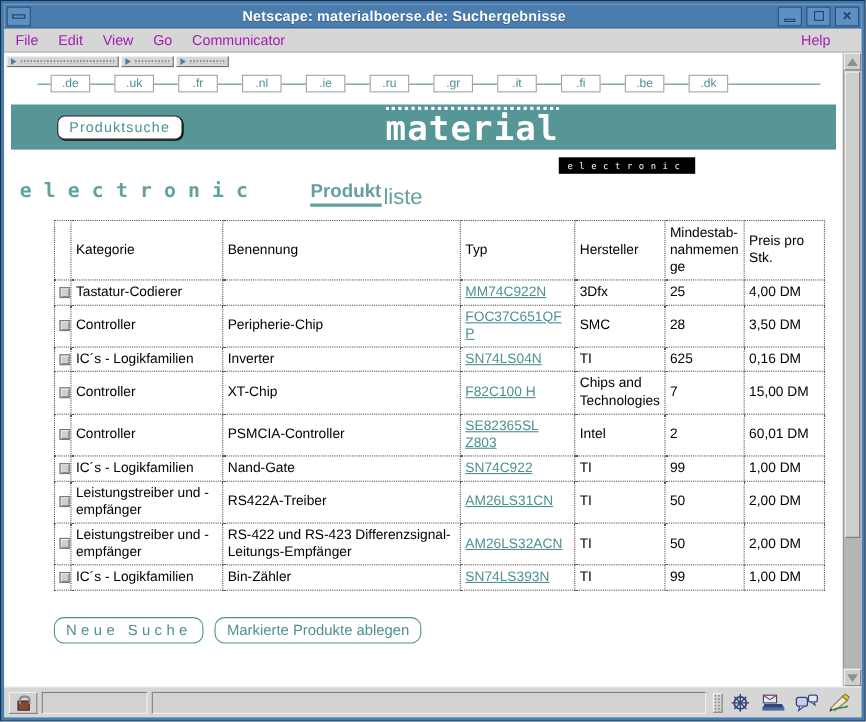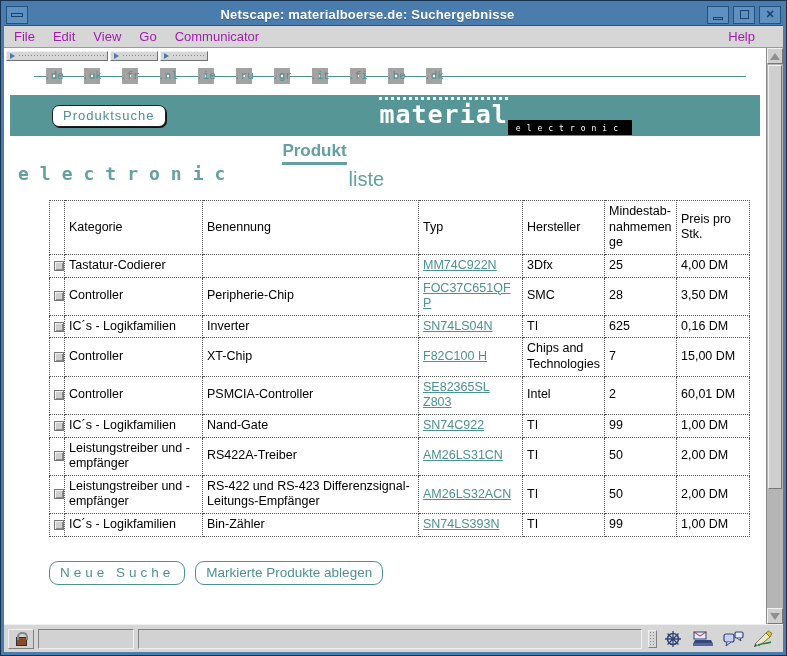--- a/index.html
+++ b/index.html
@@ -78,23 +78,23 @@
   .ctb1 .dots { width:86px; } .ctb2 .dots { width:32px; } .ctb3 .dots { width:32px; }
 
   
   .domain-row { position:relative; height:20px; margin:6px 20px 0 30px; }
   .domain-row::before {
     content:""; position:absolute; left:0; right:0; top:9px;
     border-top:1px solid #4e9191;
   }
   .domain-tabs { position:relative; display:flex; gap:22px; padding-left:12px; }
   .domain-tab {
-    position:relative; background:#fff; border:7px solid #a3a3a3;
-    color:#4e9191; font-size:11px; width:16px; height:16px; margin-top:1px;
-    display:flex; align-items:center; justify-content:center; cursor:pointer;font-family:Liberation Mono, monospace;
+    position:relative; background:#fff; border:1px solid #a3a3a3;
+    color:#4e9191; font-size:11px; width:36px; height:16px; margin-top:1px;
+    display:flex; align-items:center; justify-content:center; cursor:pointer;
   }
 
   
   .teal-band {
     margin:8px 6px 0 6px; height:41px; background:#579696;
     display:flex; align-items:center; position:relative;
   }
   .btn-produktsuche {
     margin-left:42px; background:#fff; color:#4e9191;
     border:1px solid #222; border-radius:7px;
@@ -104,44 +104,44 @@
   .kontakt-strip {
     margin-left:18px; background:#69a3a3; height:25px;
     display:flex; align-items:center; padding:0 38px 0 10px;
   }
   .kontakt-square { width:11px; height:11px; background:#fff; margin-right:10px; }
   .kontakt-label { color:#fff; font-size:14px; letter-spacing:7px; }
 
   .logo { position:absolute; right:128px; top:2px; display:flex; align-items:flex-end; }
   .logo-material {
     font-family:"DejaVu Sans Mono", monospace; font-weight:bold;
-    font-size:25px; line-height:1; color:#fff; letter-spacing:1px;
+    font-size:31px; line-height:1; color:#fff; letter-spacing:1px;
     border-top:3px dotted rgba(255,255,255,0.95); padding-top:2px;
-    margin-bottom:8px;
+    margin-bottom:25px;
   }
   .logo-boerse-box { background:#000; padding:2px 8px 2px 8px; text-align:center; }
   .logo-boerse {
     display:block; font-family:"DejaVu Sans Mono", monospace; font-weight:bold;
     font-size:26px; line-height:1; color:#fff; letter-spacing:2px;
   }
   .logo-electronic {
     display:block; color:#fff; font-size:8px; letter-spacing:6px; margin-top:2px;
     font-family:"DejaVu Sans Mono", monospace;
   }
 
   
   .heading-row { display:flex; align-items:flex-end; margin:18px 0 0 14px; height:34px; }
   .heading-electronic {
     font-family:"DejaVu Sans Mono", monospace; color:#63a0a0;
     font-size:18px; letter-spacing:11px; font-weight:bold; margin-bottom:4px;
   }
   .heading-produktliste { margin-left:46px; display:flex; align-items:flex-end; color:#63a0a0; }
   .heading-produkt {
     font-size:17px; font-weight:bold; border-bottom:3px solid #63a0a0;
-    padding-bottom:1px; margin-bottom:23px;
+    padding-bottom:1px; margin-bottom:0;
   }
   .heading-liste { font-size:20px; line-height:0.9; margin-left:2px; }
 
   
   table.results {
     border-collapse:collapse; table-layout:fixed;
     margin:12px 0 0 45px; width:700px;
     font-size:12.5px; color:#000;
   }
   table.results th, table.results td {

